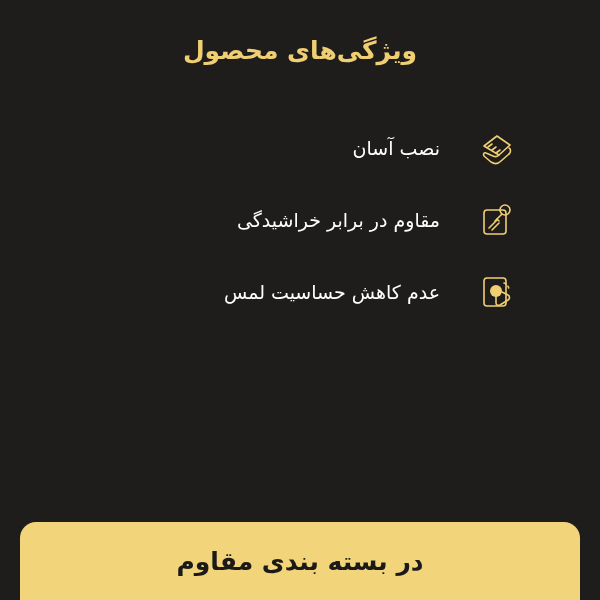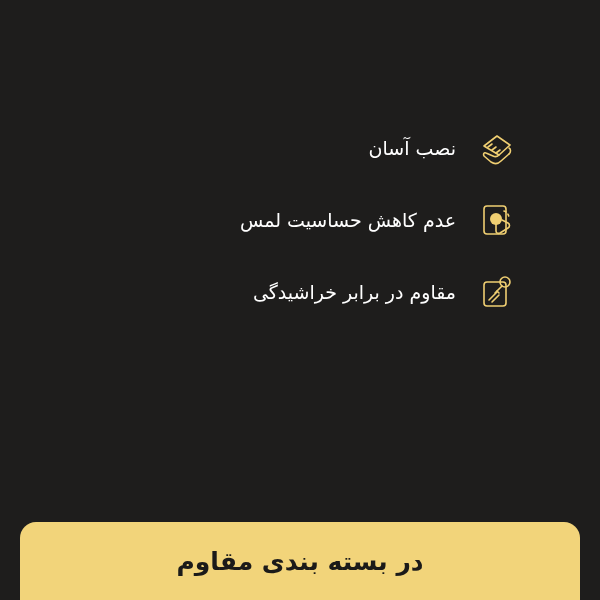--- a/index.html
+++ b/index.html
@@ -39,21 +39,21 @@
     left: 60px;
     display: flex;
     flex-direction: column;
     gap: 26px;
   }
   .feature-row {
     display: flex;
     flex-direction: row;
     align-items: center;
     justify-content: flex-start;
-    gap: 18px;
+    gap: 34px;
     direction: rtl;
     padding-right: 20px;
   }
   .feature-icon {
     flex: 0 0 auto;
     width: 46px;
     height: 46px;
     display: flex;
     align-items: center;
     justify-content: center;
@@ -86,20 +86,21 @@
     font-size: 25px;
     font-weight: bold;
     direction: rtl;
   }
 </style>
 </head>
 <body>
 
 <div class="poster">
 
+  <div class="title">ویژگی‌های محصول</div>
 
   <div class="features">
 
     <div class="feature-row">
       <span class="feature-icon">
         <svg width="44" height="44" viewBox="0 0 44 44" fill="none" stroke="#f0cf72" stroke-width="1.6" stroke-linecap="round" stroke-linejoin="round">
           <path d="M9 20 L22 10 L35 19 L24 29 Z"></path>
           <path d="M13 21 L17 18"></path>
           <path d="M17 24 L21 21"></path>
           <path d="M21 27 L25 24"></path>
@@ -107,42 +108,42 @@
           <path d="M34 28 C36 26 36 23 34 22"></path>
         </svg>
       </span>
       <span class="feature-label">نصب آسان</span>
     </div>
 
 
     <div class="feature-row">
       <span class="feature-icon">
         <svg width="44" height="44" viewBox="0 0 44 44" fill="none" stroke="#f0cf72" stroke-width="1.6" stroke-linecap="round" stroke-linejoin="round">
-          <rect x="9" y="8" width="22" height="28" rx="3"></rect>
-          <circle cx="21" cy="21" r="6" fill="#f0cf72" stroke="none"></circle>
-          <path d="M21 21 L21 33 C21 35 23 36 25 35 L33 30 C35 29 35 26 33 25 L27 22"></path>
-          <path d="M29 13 C32 14 34 17 34 20" stroke-dasharray="2 3"></path>
-        </svg>
-      </span>
-      <span class="feature-label">عدم کاهش حساسیت لمس</span>
-    </div>
-
-    <div class="feature-row">
-      <span class="feature-icon">
-        <svg width="44" height="44" viewBox="0 0 44 44" fill="none" stroke="#f0cf72" stroke-width="1.6" stroke-linecap="round" stroke-linejoin="round">
           <rect x="9" y="12" width="22" height="24" rx="3"></rect>
           <path d="M14 30 L22 22"></path>
           <path d="M17 32 L24 25"></path>
           <circle cx="30" cy="12" r="5"></circle>
           <path d="M27 16 L20 23"></path>
           <path d="M22 21 L24 23"></path>
         </svg>
       </span>
       <span class="feature-label">مقاوم در برابر خراشیدگی</span>
     </div>
 
+    <div class="feature-row">
+      <span class="feature-icon">
+        <svg width="44" height="44" viewBox="0 0 44 44" fill="none" stroke="#f0cf72" stroke-width="1.6" stroke-linecap="round" stroke-linejoin="round">
+          <rect x="9" y="8" width="22" height="28" rx="3"></rect>
+          <circle cx="21" cy="21" r="6" fill="#f0cf72" stroke="none"></circle>
+          <path d="M21 21 L21 33 C21 35 23 36 25 35 L33 30 C35 29 35 26 33 25 L27 22"></path>
+          <path d="M29 13 C32 14 34 17 34 20" stroke-dasharray="2 3"></path>
+        </svg>
+      </span>
+      <span class="feature-label">عدم کاهش حساسیت لمس</span>
+    </div>
+
   </div>
 
   <div class="banner">
     <span class="banner-text">در بسته بندی مقاوم</span>
   </div>
 
 </div>
 
 </body></html>

